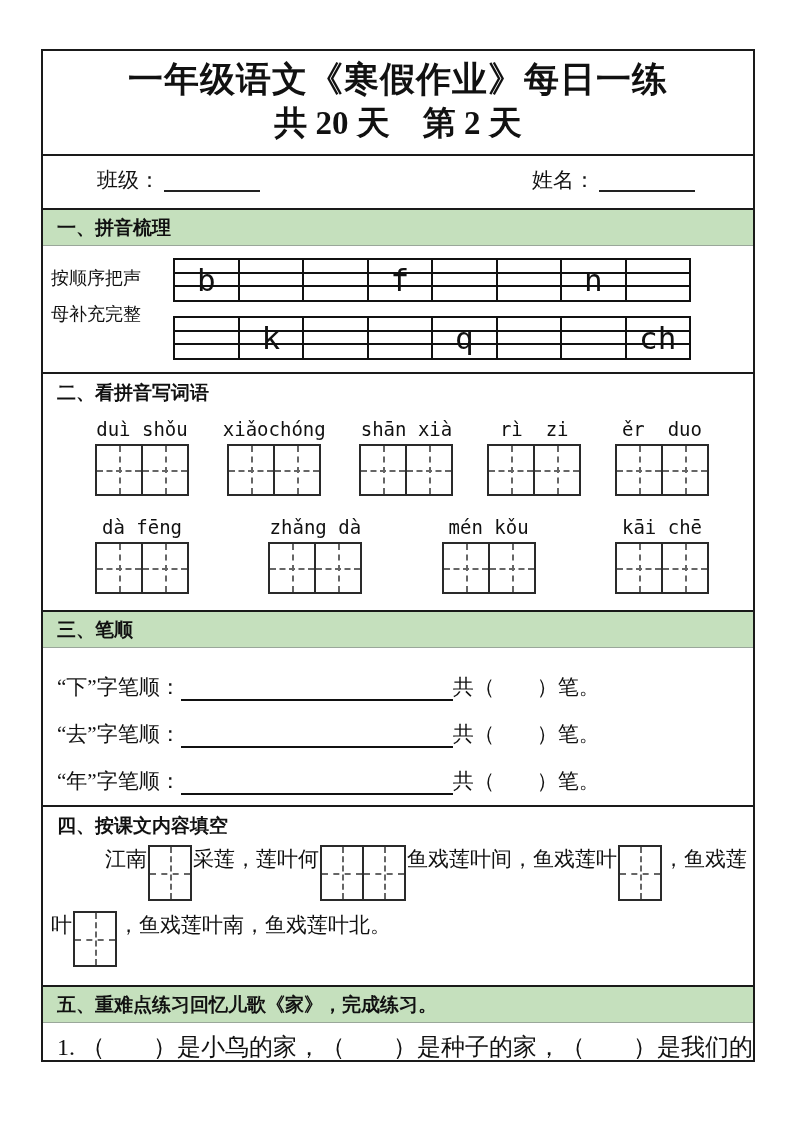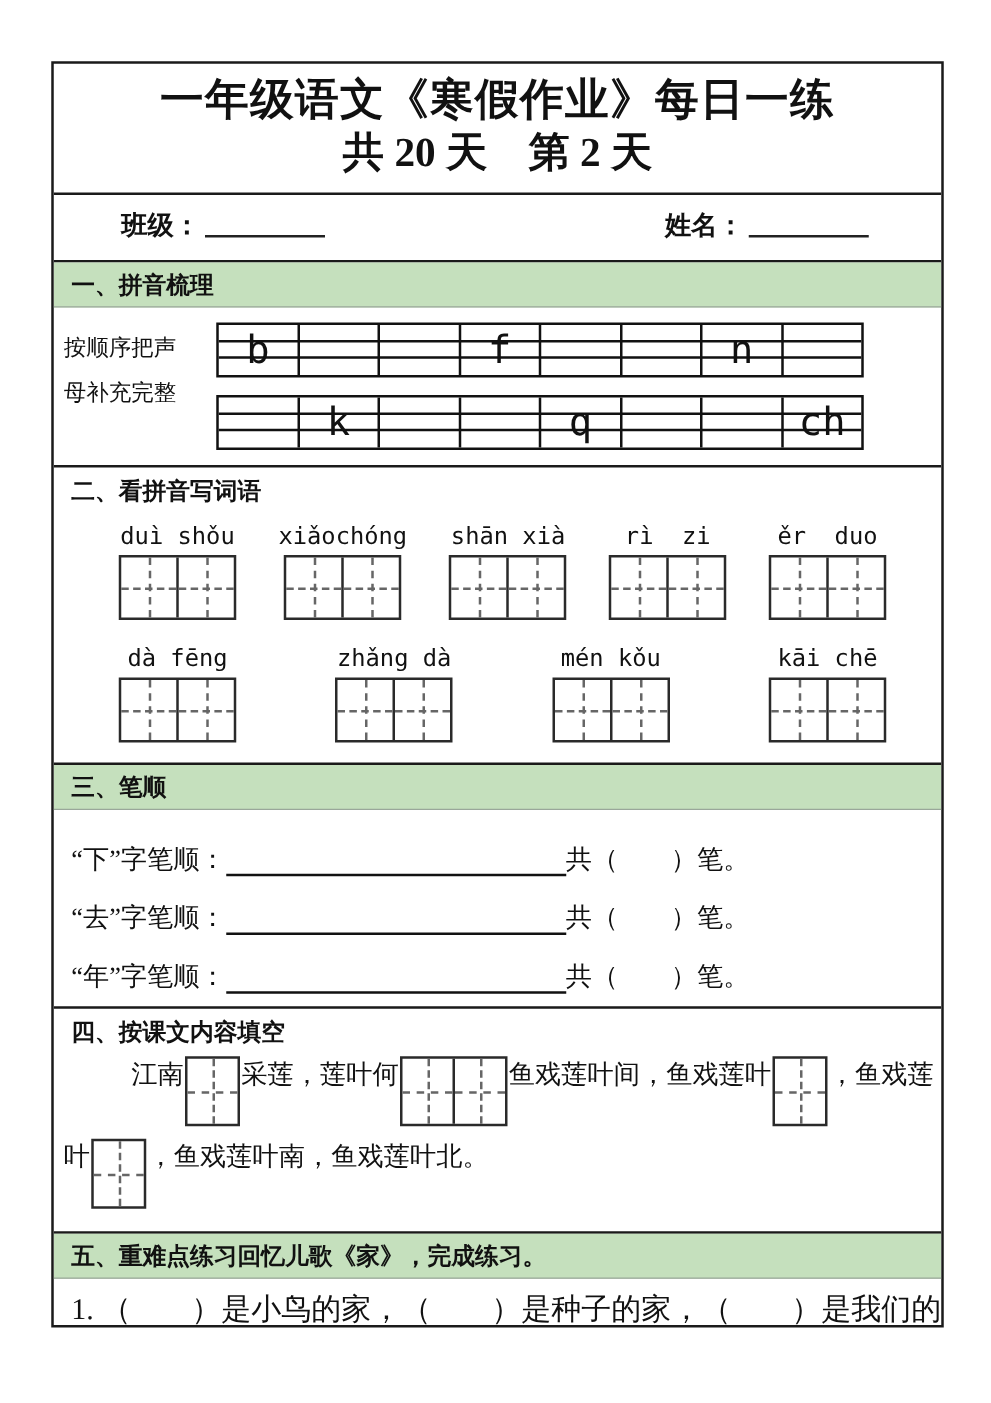--- a/index.html
+++ b/index.html
@@ -7,21 +7,21 @@
        font-family:"Liberation Serif","DejaVu Serif",serif;color:#111;}
   .frame{position:absolute;left:41px;top:49px;width:710px;height:1009px;
          border:2px solid #1a1a1a;display:flex;flex-direction:column;overflow:hidden;background:#fff;}
   .section{border-top:2px solid #1a1a1a;}
   
   .title-block{text-align:center;padding:6px 0 10px 0;}
   .title-line1{font-size:35px;font-weight:bold;letter-spacing:1px;line-height:1.3;}
   .title-line2{font-size:33px;font-weight:bold;line-height:1.25;}
   
   .info-row{display:flex;justify-content:space-between;padding:10px 58px 14px 54px;font-size:21px;}
-  .info-field{display:flex;align-items:flex-start;font-weight:bold;}
+  .info-field{display:flex;align-items:center;}
   .blank{display:inline-block;width:96px;border-bottom:2px solid #222;height:22px;margin-left:4px;}
   
   .green-header{background:#c5e0bd;font-family:"Liberation Sans","DejaVu Sans",sans-serif;
                 font-weight:bold;font-size:19px;padding:5px 0 4px 14px;border-bottom:1px solid #9aa79a;}
   .white-header{font-family:"Liberation Sans","DejaVu Sans",sans-serif;font-weight:bold;
                 font-size:19px;padding:6px 0 2px 14px;}
   
   .s1-body{display:flex;padding:8px 0 12px 8px;}
   .s1-label{width:122px;font-size:18px;line-height:2.0;padding-top:6px;}
   .s1-grids{display:flex;flex-direction:column;gap:14px;padding-top:4px;}

